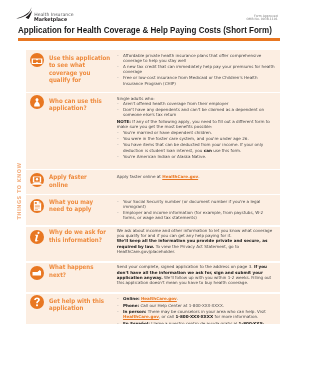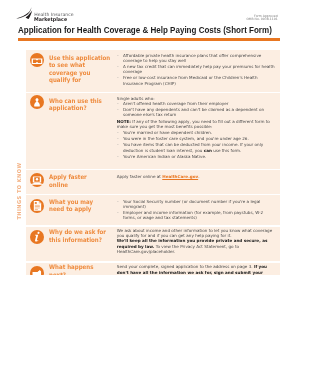--- a/index.html
+++ b/index.html
@@ -1,21 +1,21 @@
 <!DOCTYPE html>
 <html><head>
 <meta charset="utf-8">
 <style>
   * { margin:0; padding:0; box-sizing:border-box; }
   html,body { width:298px; height:386px; background:#ffffff; }
   body {
     font-family:"DejaVu Sans", sans-serif;
     color:#3d3d3d;
   }
-  .page { position:relative; width:298px; height:275px; overflow:hidden; background:#fff; }
+  .page { position:relative; width:298px; height:324px; overflow:hidden; background:#fff; }
 
   
   .logo { position:absolute; left:16px; top:6px; }
   .logo-mark { position:absolute; left:0; top:1.2px; }
   .logo-text { position:absolute; left:18.2px; top:7.2px; }
   .logo-l1 { font-size:4.6px; line-height:1; letter-spacing:.02px; color:#58595b; white-space:nowrap; }
   .logo-l2 { font-size:5.15px; line-height:1; font-weight:bold; letter-spacing:0; color:#231f20; white-space:nowrap;
      margin-top:-1px; transform:scaleX(.925); transform-origin:0 0; }
 
   .formapproved { position:absolute; right:20.4px; top:14.5px; text-align:right;

